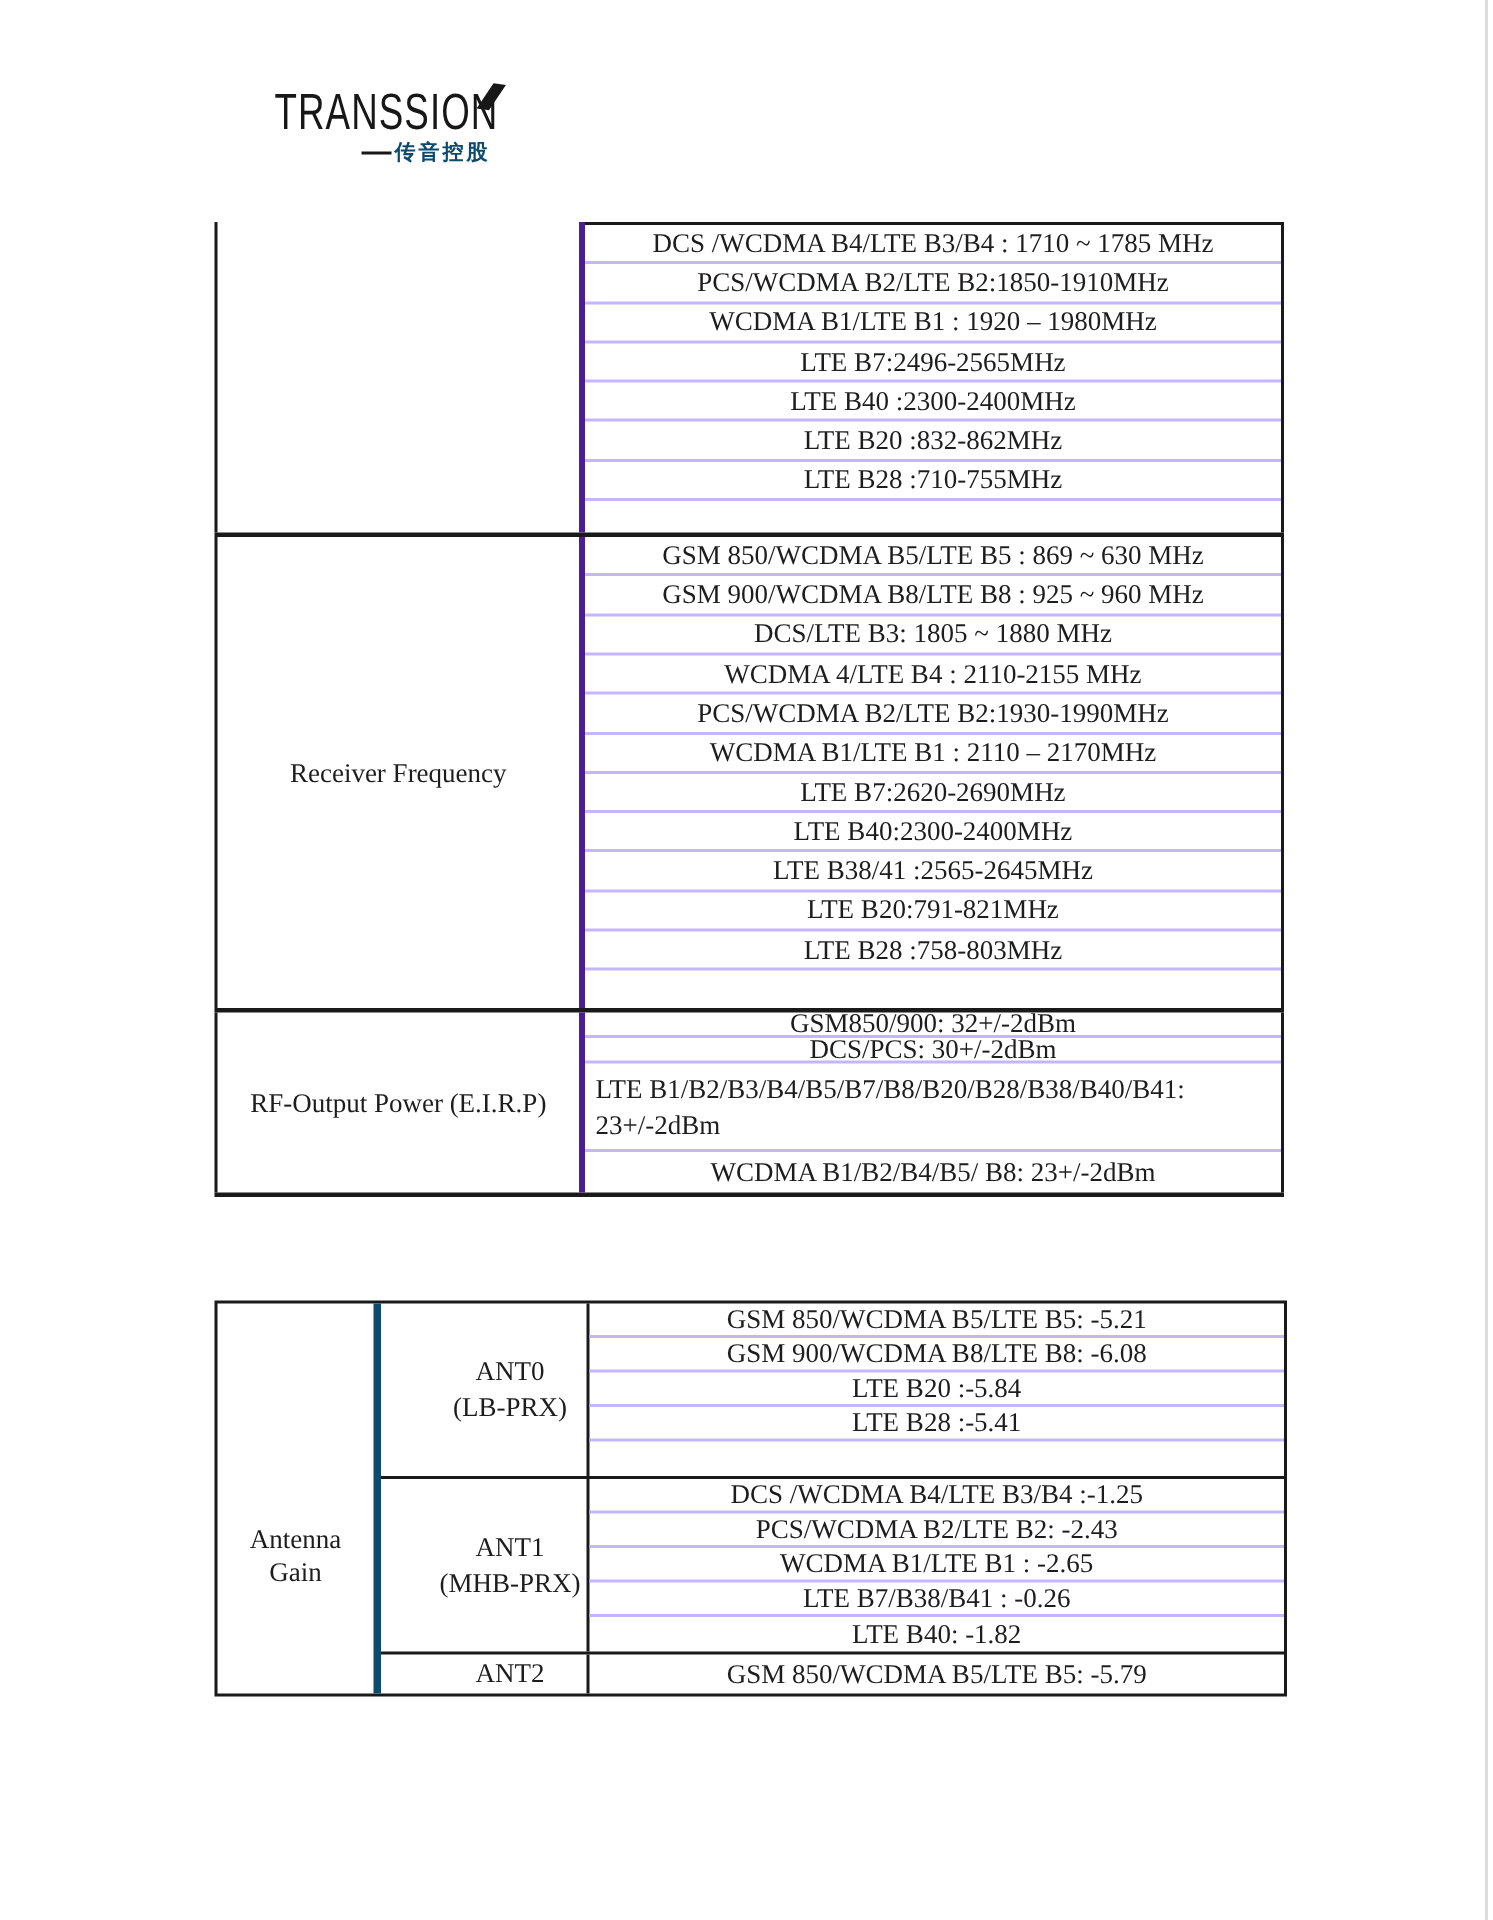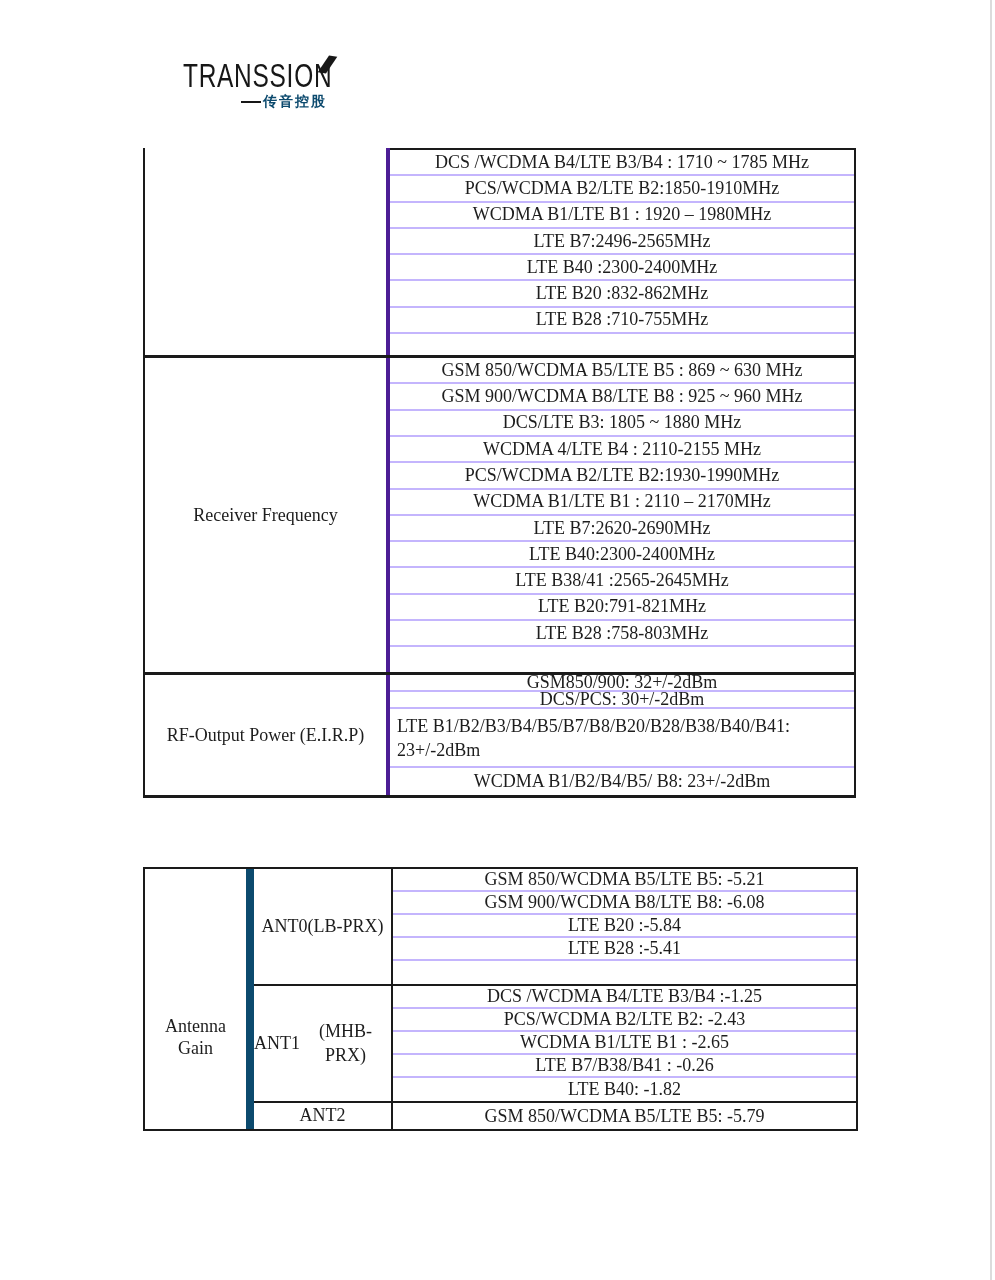--- a/index.html
+++ b/index.html
@@ -59,31 +59,31 @@
   }
   .h27 { height:26.6px; }
 
   
   .t2 {
     position:absolute; top:867px; left:143px; width:715px;
     display:flex;
     border:2px solid #1a1a1a;
   }
   .t2-col1 {
-    width:109px; border-right:8px solid #0c4a6e;
+    width:109px; border-right:5px solid #0c4a6e;
     display:flex; flex-direction:column; align-items:center; justify-content:center;
     padding-top:76px; font-size:18px; text-align:center; line-height:1.25;
   }
   .t2-groups { flex:1; display:flex; flex-direction:column; }
   .t2-group { display:flex; border-bottom:2.5px solid #1a1a1a; }
   .t2-group:last-child { border-bottom:none; }
   .t2-ant {
     width:139px; border-right:2px solid #1a1a1a;
-    display:flex; flex-direction:row; align-items:center; justify-content:center;
-    font-size:18px; text-align:center; line-height:1.3;
+    display:flex; flex-direction:column; align-items:center; justify-content:center;
+    font-size:18px; text-align:center; line-height:1.3;padding-left:35px;
   }
   .t2-rows { flex:1; }
   .t2-rows .t-row { height:23px; }
   .t2-blank { height:21px; }
   .t2-last-row { min-height:26px; }
 </style>
 </head>
 <body>
 
 <div class="page-edge"></div>

